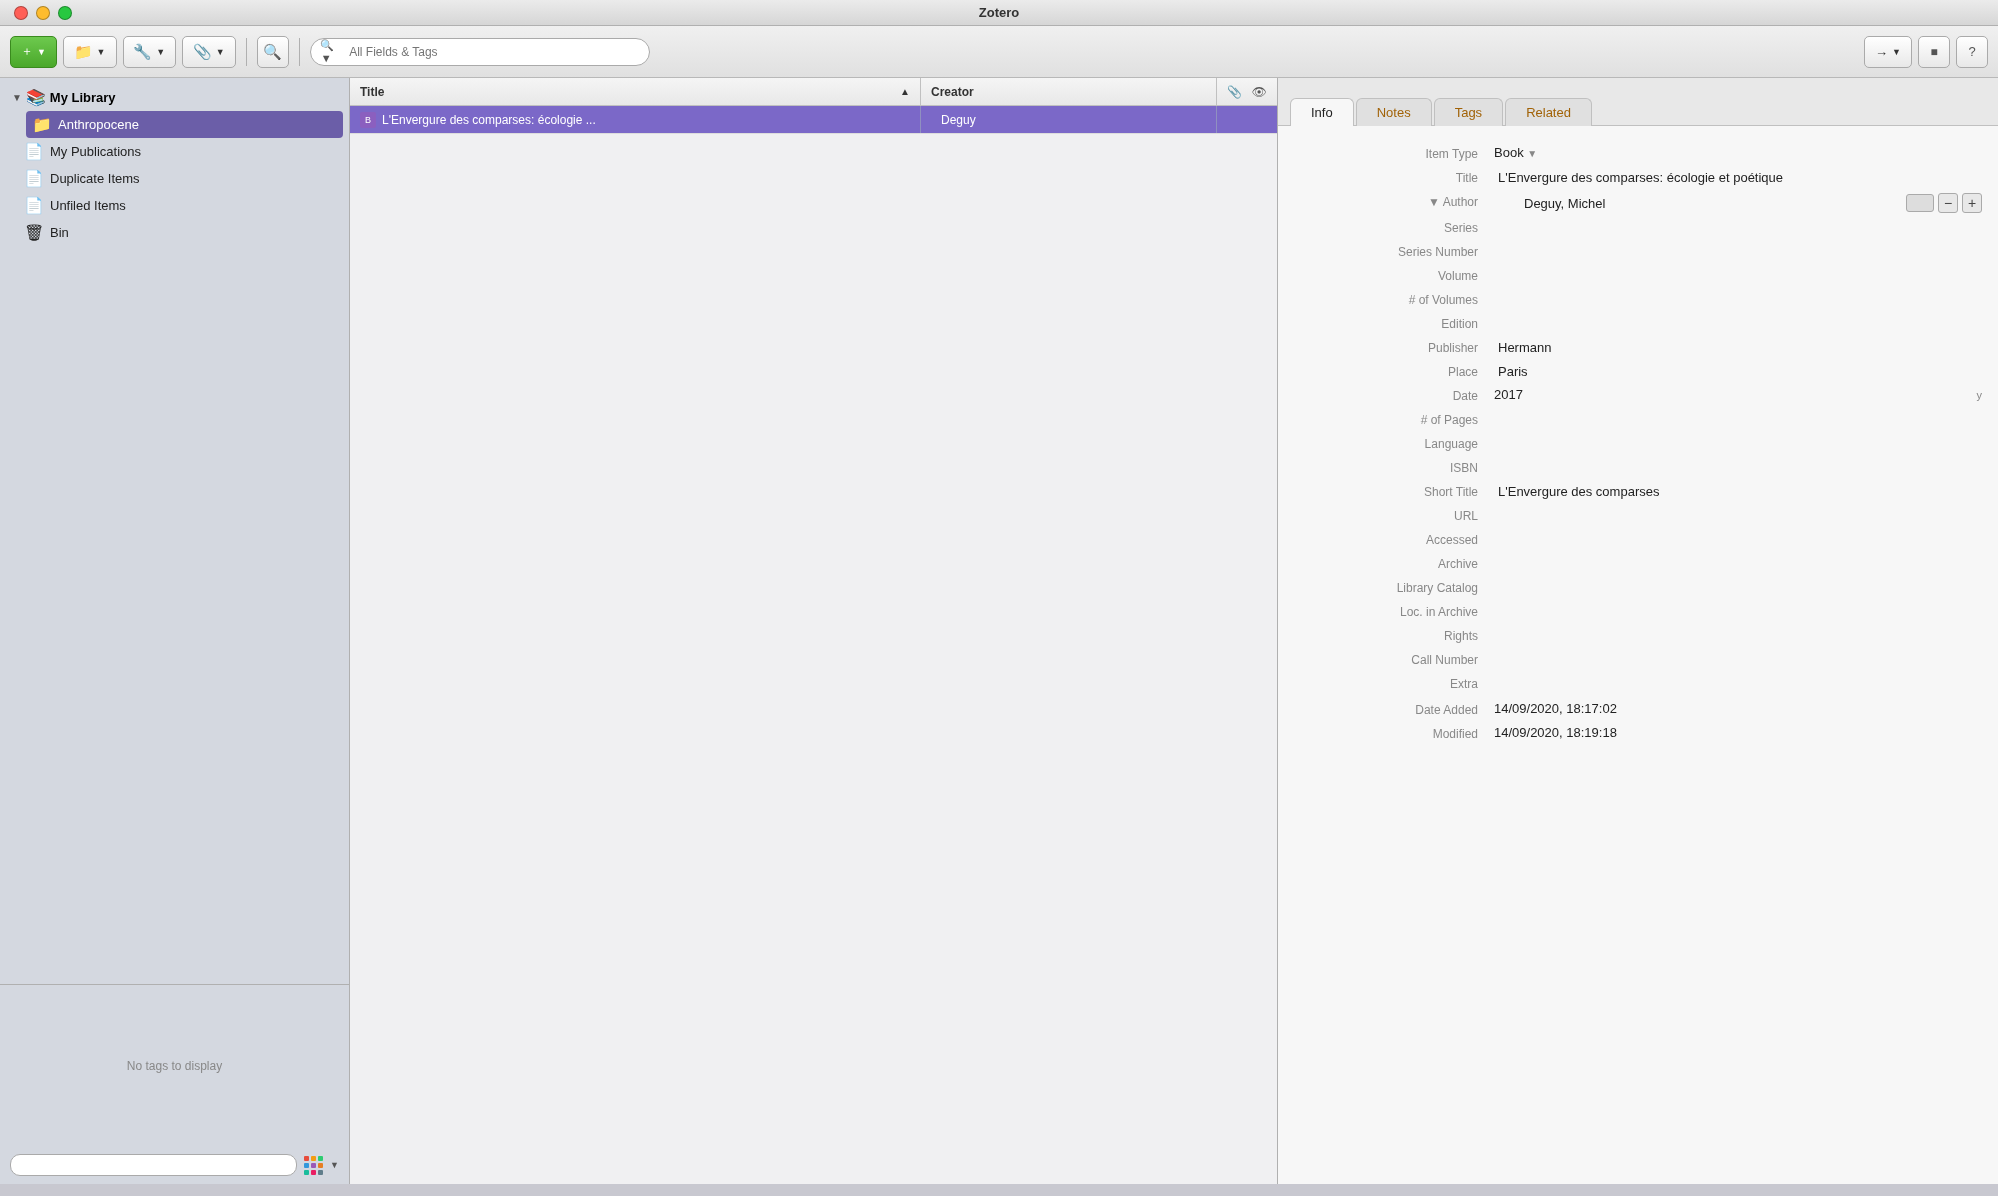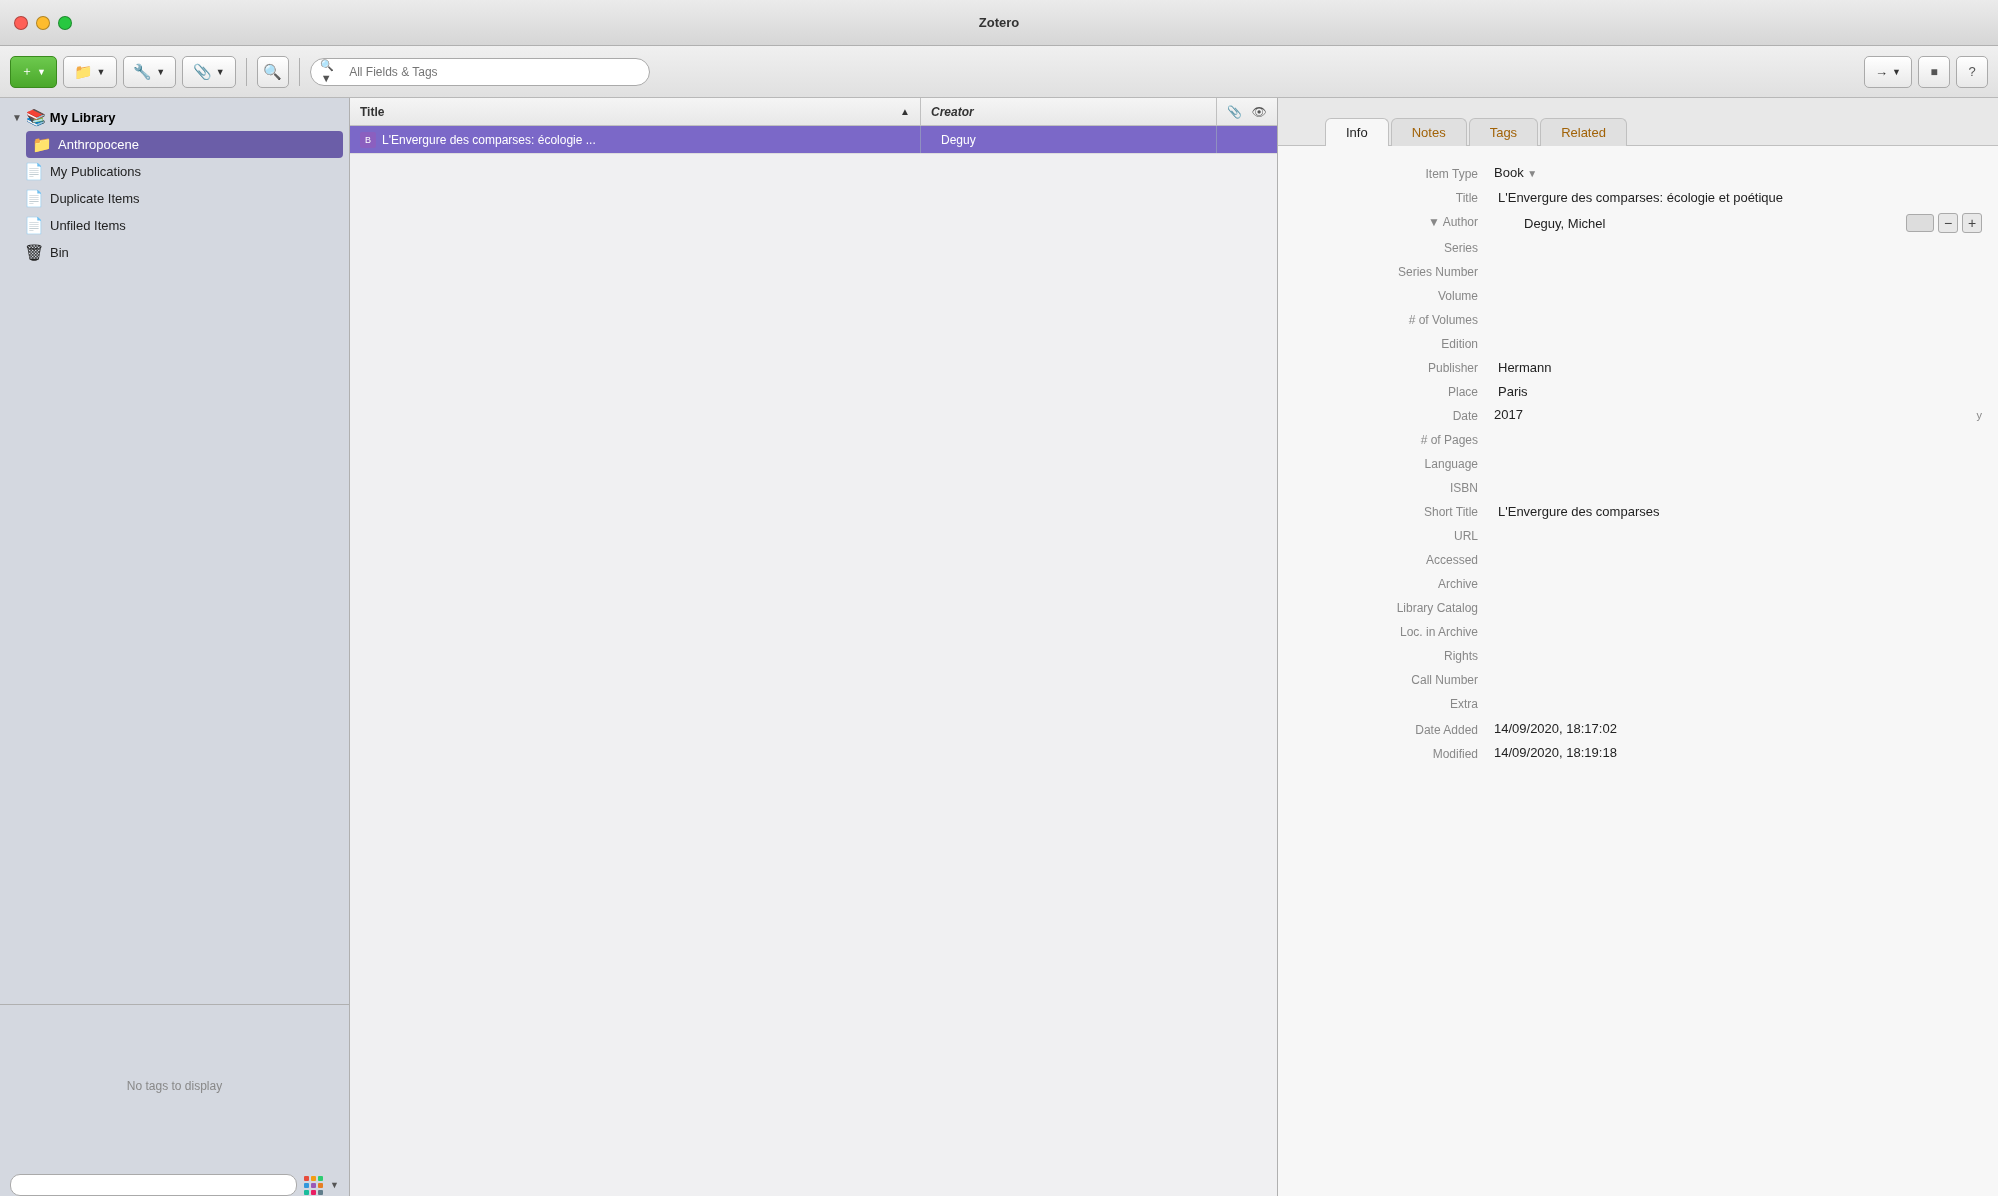--- a/index.html
+++ b/index.html
@@ -8,21 +8,21 @@
       font-size: 13px;
       background: #c8c8d0;
       width: 1998px;
       height: 1196px;
       overflow: hidden;
     }
 
     
     .titlebar {
       background: linear-gradient(to bottom, #ebebeb, #d6d6d6);
-      height: 46px;
+      height: 26px;
       display: flex;
       align-items: center;
       justify-content: center;
       border-bottom: 1px solid #b0b0b0;
       position: relative;
     }
     .titlebar-buttons {
       position: absolute;
       left: 14px;
       display: flex;
@@ -242,21 +242,20 @@
     .col-creator {
       flex: 1;
       padding: 0 10px;
       font-size: 12px;
       font-weight: 600;
       color: #333;
       border-right: 1px solid #c0c0c0;
       height: 100%;
       display: flex;
       align-items: center;
-      font-style: italic;
     }
     .col-icons {
       width: 60px;
       display: flex;
       align-items: center;
       justify-content: center;
       gap: 4px;
       padding: 0 4px;
     }
     .col-icon-btn {
@@ -350,21 +349,20 @@
       background: #e0e0e0;
       color: #a16207;
       margin-bottom: -1px;
     }
     .tab.active {
       background: #f7f7f7;
       color: #222;
       font-weight: 500;
       border-color: #c0c0c0;
       z-index: 1;
-      margin-left: 35px;
     }
     .info-content {
       flex: 1;
       overflow-y: auto;
       padding: 16px 0;
     }
     .info-row {
       display: flex;
       align-items: flex-start;
       padding: 3px 16px;

